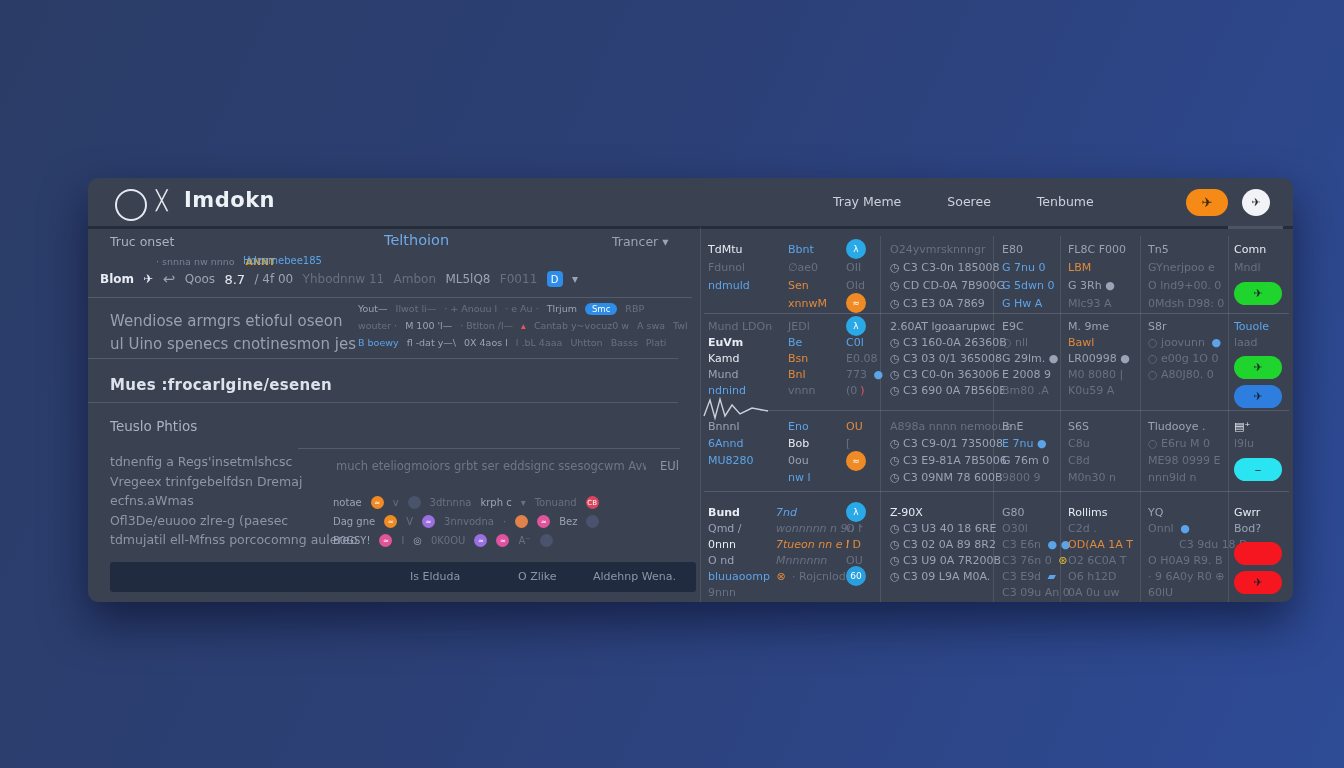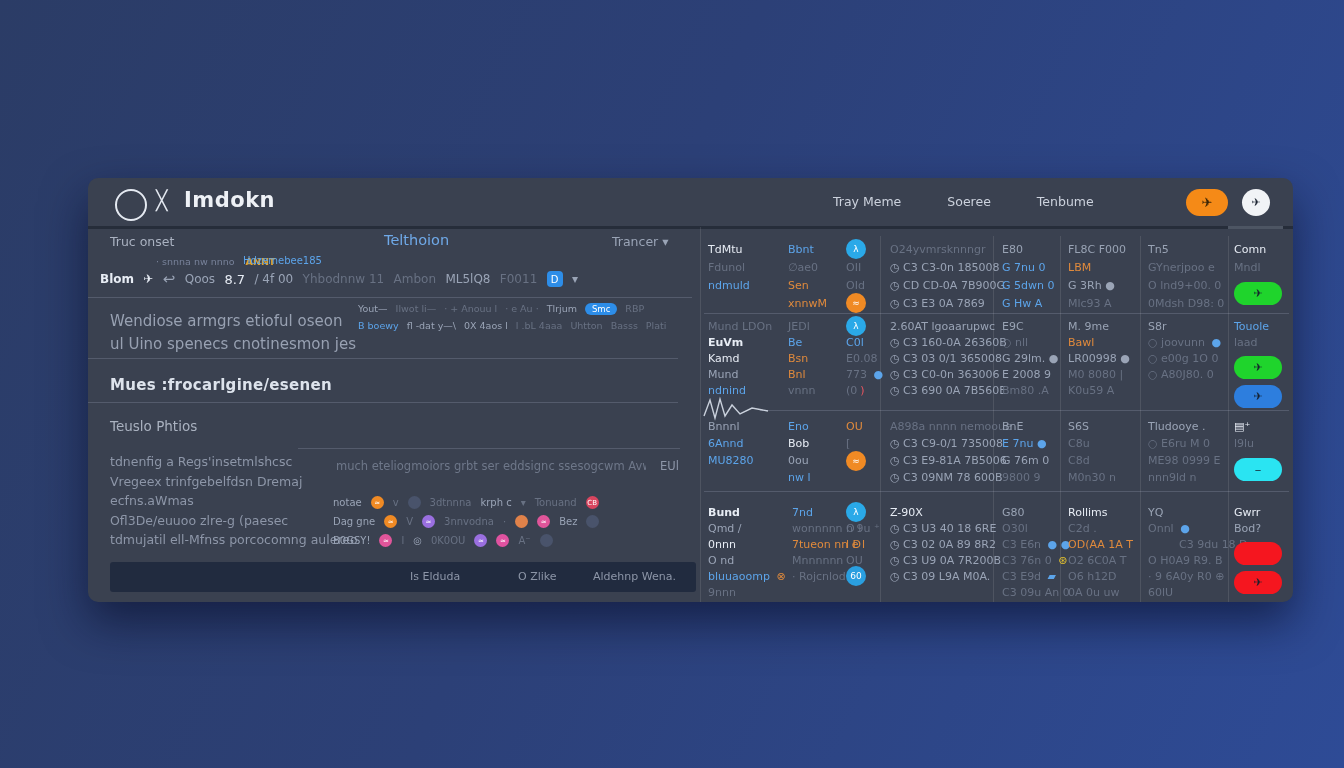--- a/index.html
+++ b/index.html
@@ -113,20 +113,29 @@
         <div class="subrow">
           <span class="seg" style="color: rgb(154, 164, 182);">Yout—</span>
           <span class="seg" style="color: rgb(104, 113, 131);">Ilwot li—</span>
           <span class="seg" style="color: rgb(104, 113, 131);">· + Anouu l</span>
           <span class="seg" style="color: rgb(104, 113, 131);">· e Au ·</span>
           <span class="seg" style="color: rgb(154, 164, 182);">Tlrjum</span>
           <span class="mini-pill" style="background: rgb(45, 141, 232);">Smc</span>
           <span class="seg" style="color: rgb(104, 113, 131);">RBP</span>
         </div>
         <div class="subrow">
+          <span class="seg" style="color: rgb(104, 113, 131);">wouter ·</span>
+          <span class="seg" style="color: rgb(154, 164, 182);">M 100 'l—</span>
+          <span class="seg" style="color: rgb(104, 113, 131);">· Btlton /l—</span>
+          <span class="seg" style="color: rgb(232, 85, 96);">▴</span>
+          <span class="seg" style="color: rgb(104, 113, 131);">Cantab y~vocuz0 w</span>
+          <span class="seg" style="color: rgb(104, 113, 131);">A swa</span>
+          <span class="seg" style="color: rgb(104, 113, 131);">Twl</span>
+        </div>
+        <div class="subrow">
           <span class="seg" style="color: rgb(92, 164, 234);">B boewy</span>
           <span class="seg" style="color: rgb(154, 164, 182);">fl -dat y—\</span>
           <span class="seg" style="color: rgb(154, 164, 182);">0X 4aos l</span>
           <span class="seg" style="color: rgb(104, 113, 131);">l .bL 4aaa</span>
           <span class="seg" style="color: rgb(104, 113, 131);">Uhtton</span>
           <span class="seg" style="color: rgb(104, 113, 131);">Basss</span>
           <span class="seg" style="color: rgb(104, 113, 131);">Plati</span>
         </div>
       </div>
 
@@ -561,21 +570,21 @@
           </div>
           <div class="tline">
             <span class="seg" style="color: rgb(92, 164, 234);">bluuaoomp </span>
             <span class="seg" style="color: rgb(224, 138, 60);">⊗</span>
             <span class="seg" style="color: rgb(104, 113, 131);"> · Rojcnlod O·</span>
           </div>
           <div class="tline">
             <span class="seg" style="color: rgb(104, 113, 131);">9nnn</span>
           </div>
         </div>
-        <div class="tcol" style="left: 92px;">
+        <div class="tcol" style="left: 76px; font-style: italic;">
           <div class="tline">
             <span class="seg" style="color: rgb(92, 164, 234);">7nd</span>
           </div>
           <div class="tline">
             <span class="seg" style="color: rgb(104, 113, 131);">wonnnnn n 9u ⁺</span>
           </div>
           <div class="tline">
             <span class="seg" style="color: rgb(224, 138, 60);">7tueon nn e l</span>
           </div>
           <div class="tline">

